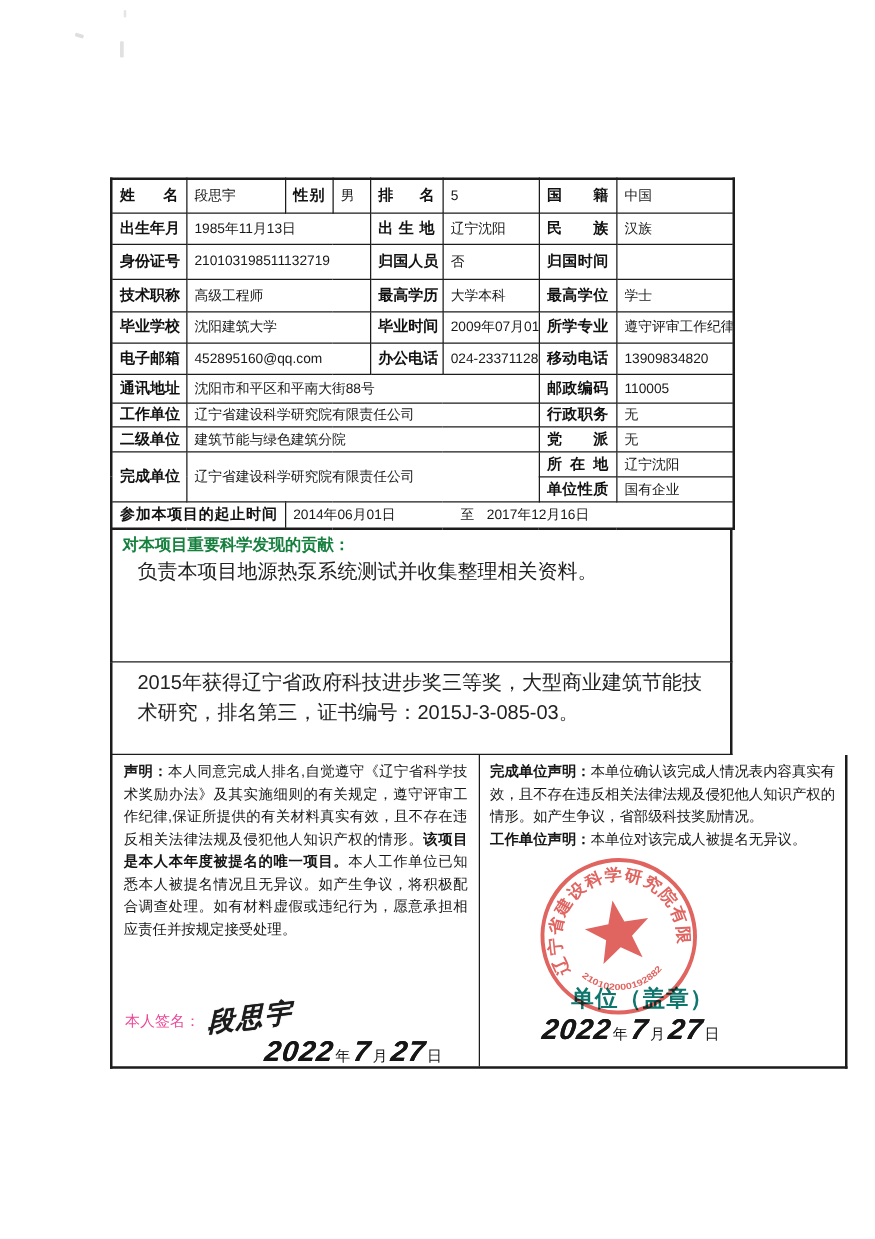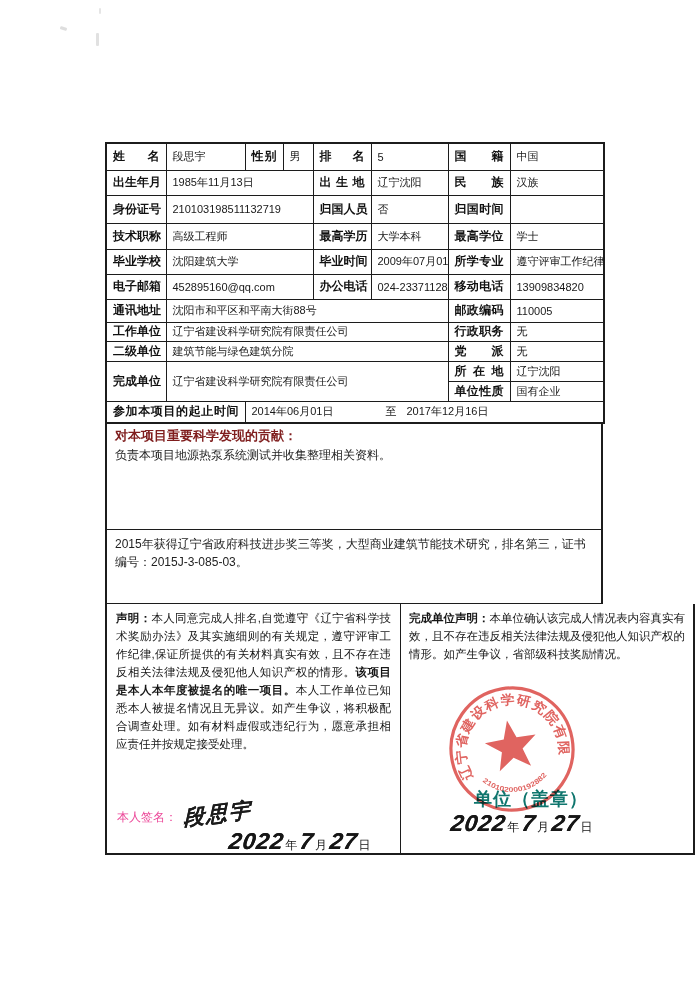--- a/index.html
+++ b/index.html
@@ -12,21 +12,21 @@
   .speck{position:absolute;background:#b5b5b5;border-radius:1px;}
   .s1{left:60px;top:27px;width:7px;height:3px;opacity:.45;transform:rotate(18deg);}
   .s2{left:96px;top:33px;width:3px;height:13px;opacity:.4;}
   .s3{left:99px;top:8px;width:2px;height:6px;opacity:.35;}
 
   .title{
     position:absolute;left:0;top:103px;width:690px;margin:0;
     text-align:center;font-size:18px;font-weight:700;letter-spacing:2px;color:#111;
   }
 
-  .form-col{position:absolute;left:105px;top:142px;width:498px;}
+  .form-col{position:absolute;left:88px;top:142px;width:498px;}
 
   table.grid{
     border-collapse:collapse;table-layout:fixed;width:498px;
     border:2px solid #1c1c1c;
   }
   table.grid td{
     border:1px solid #1c1c1c;overflow:hidden;white-space:nowrap;
     padding:0 6px;vertical-align:middle;
   }
   td.lbl{
@@ -36,22 +36,22 @@
   td.val{font-size:11px;font-weight:400;color:#181818;text-align:left;padding-left:7px;}
   td.topval{vertical-align:top;padding-top:3px;}
   .dur-to{margin:0 10px 0 52px;font-weight:400;}
 
   .section{
     border-left:2px solid #1c1c1c;border-right:2px solid #1c1c1c;
     border-bottom:1.5px solid #1c1c1c;padding:4px 8px 0 8px;box-sizing:border-box;width:498px;
   }
   .sec-contrib{height:106px;}
   .sec-awards{height:74px;}
-  .sec-heading{font-size:13px;font-weight:700;color:#7f1d1d;line-height:1.3;}
-  .sec-text{font-size:12px;color:#222;line-height:1.5;margin-top:1px;}
+  .sec-heading{font-size:13px;font-weight:700;color:#15803d;line-height:1.3;}
+  .sec-text{font-size:16px;color:#222;line-height:1.5;margin-top:1px;margin-left:12px;}
 
   .bottom{
     display:flex;width:590px;box-sizing:border-box;height:251px;
     border:2px solid #1c1c1c;border-top:none;
   }
   .decl-left{
     width:294px;box-sizing:border-box;border-right:1px solid #1c1c1c;
     position:relative;padding:6px 9px;
   }
   .decl-right{flex:1;position:relative;padding:6px 8px;box-sizing:border-box;}
@@ -212,20 +212,21 @@
         <div class="sig-row">
           <span class="sig-label">本人签名：</span><span class="signature">段思宇</span>
         </div>
         <div class="hand-date left-date">
           <span class="digit">2022</span><span class="unit">年</span><span class="digit">7</span><span class="unit">月</span><span class="digit">27</span><span class="unit">日</span>
         </div>
       </div>
 
       <div class="decl-right">
         <p class="decl"><b>完成单位声明：</b><span>本单位确认该完成人情况表内容真实有效，且不存在违反相关法律法规及侵犯他人知识产权的情形。如产生争议，省部级科技奖励情况。</span></p>
+        <p class="decl"><b>工作单位声明：</b><span>本单位对该完成人被提名无异议。</span></p>
 
         <div class="seal-label">单位（盖章）</div>
 
         <svg class="seal" viewBox="0 0 130 130" aria-hidden="true">
           <defs>
             <path id="arcCompany" d="M 22,86 A 47,47 0 1 1 108,86" fill="none"></path>
             <path id="arcNumber" d="M 29,90 A 45,45 0 0 0 101,90" fill="none"></path>
           </defs>
           <circle cx="65" cy="65" r="61" fill="none" stroke="#d9413d" stroke-width="3.2"></circle>
           <polygon fill="#d9413d" points="65,36 71.5,54.1 90.7,54.7 75.5,66.4 80.9,84.8 65,74 49.1,84.8 54.5,66.4 39.3,54.7 58.5,54.1"></polygon>

